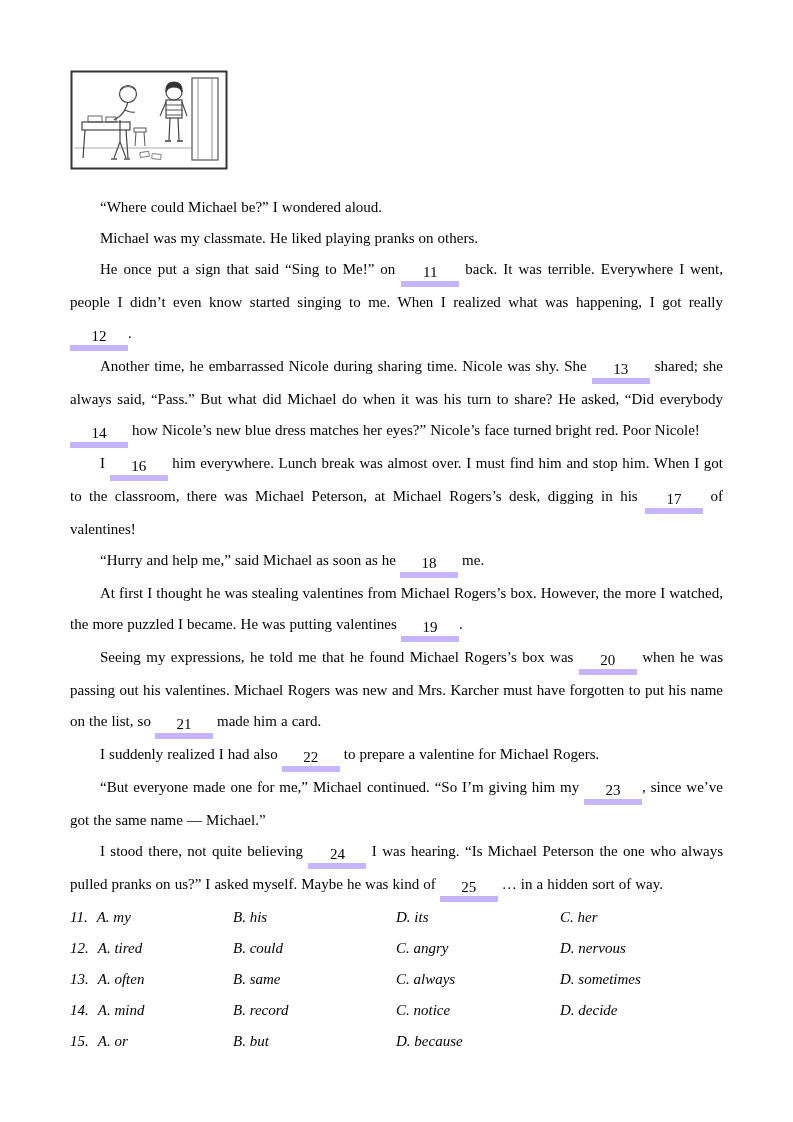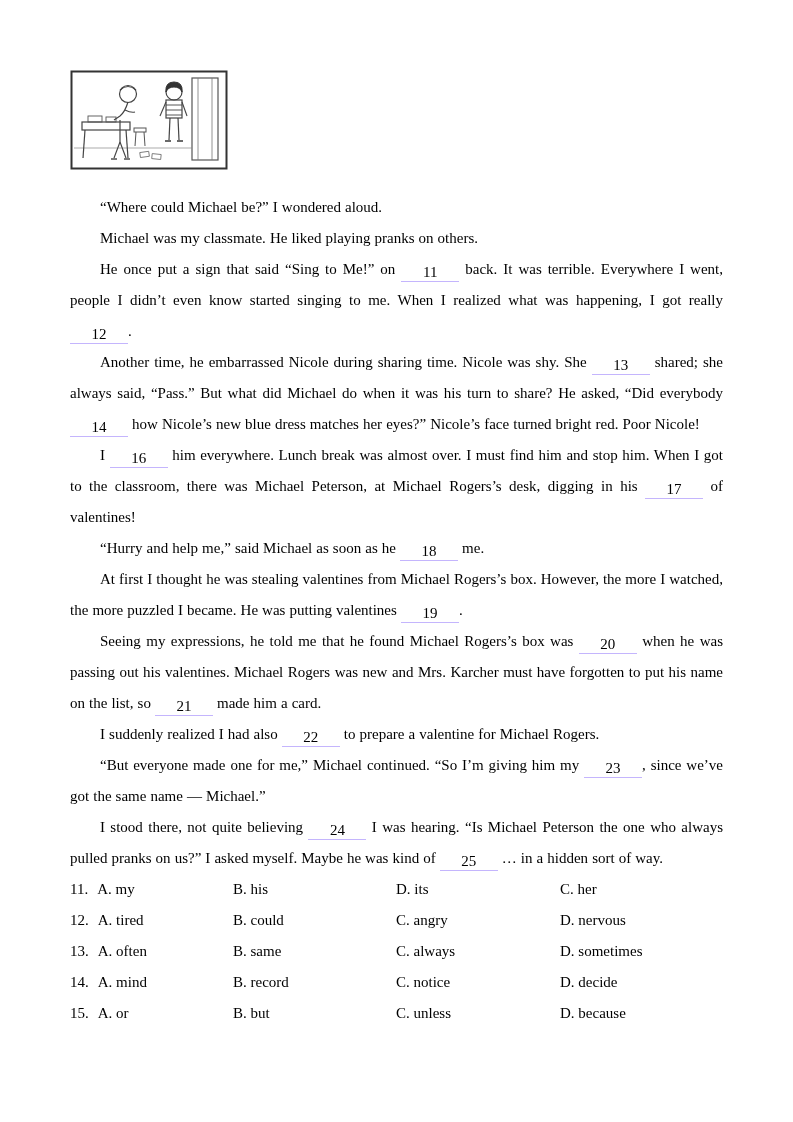--- a/index.html
+++ b/index.html
@@ -23,33 +23,34 @@
     font-size:15px;
     line-height:31px;
     text-align:justify;
     text-indent:30px;
     word-spacing:0.02em;
   }
   .blank{
     display:inline-block;
     width:58px;
     text-align:center;
-    border-bottom:1px solid #c4b5fd;
+    border-bottom:6px solid #c4b5fd;
     height:18px;
     line-height:18px;
     vertical-align:-3px;
     text-indent:0;
     font-size:15px;
   }
   .options{margin-top:0;}
   .opt-row{
     display:grid;
     grid-template-columns:163px 163px 164px 1fr;
     font-size:15px;
     line-height:31px;
+    font-style:italic;
   }
   .opt-cell{white-space:nowrap;}
   .q-num{margin-right:9px;}
 </style>
 </head>
 <body>
 
 <div class="page">
 
   <svg class="illustration" viewBox="0 0 158 100" xmlns="http://www.w3.org/2000/svg">
@@ -133,18 +134,17 @@
       </div>
       <div class="opt-row">
         <span class="opt-cell"><span class="q-num">14.</span><span>A. mind</span></span>
         <span class="opt-cell">B. record</span>
         <span class="opt-cell">C. notice</span>
         <span class="opt-cell">D. decide</span>
       </div>
       <div class="opt-row">
         <span class="opt-cell"><span class="q-num">15.</span><span>A. or</span></span>
         <span class="opt-cell">B. but</span>
-        <span class="opt-cell">C. unless</span>
         <span class="opt-cell">D. because</span>
       </div>
     </div>
 
 </div>
 
 </body></html>

